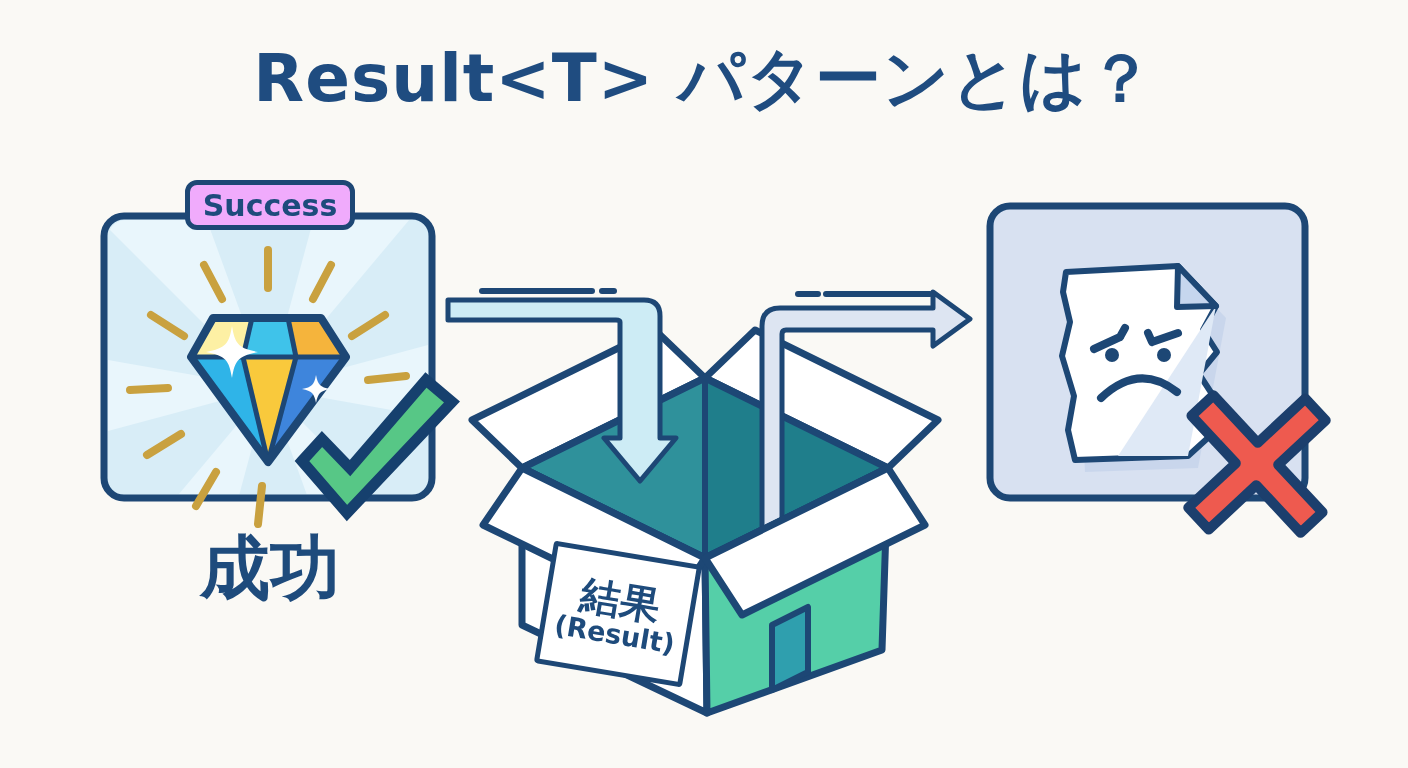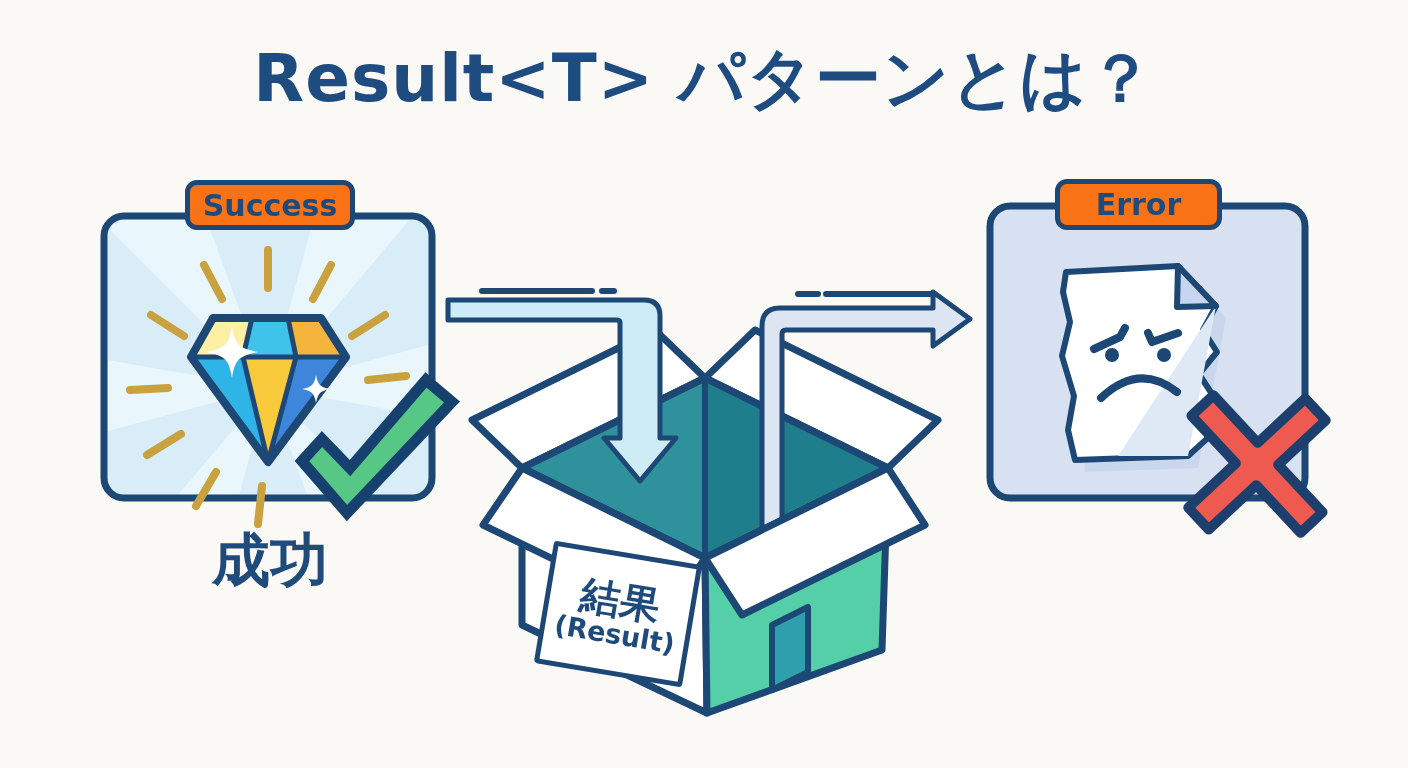--- a/index.html
+++ b/index.html
@@ -7,30 +7,30 @@
     position:relative;width:1408px;height:768px;overflow:hidden;
     background:#faf9f5;font-family:"DejaVu Sans",sans-serif;
   }
   .art{position:absolute;left:0;top:0;}
   .overlay{position:absolute;color:#1f4c80;}
   .title{
     left:0;top:34px;width:1408px;text-align:center;
     font-size:66px;font-weight:bold;letter-spacing:1px;color:#1f4c80;
   }
   .badge{
-    position:absolute;background:#f97316;border:5px solid #1d4775;border-radius:12px;
+    position:absolute;background:#f0abfc;border:5px solid #1d4775;border-radius:12px;
     display:flex;align-items:center;justify-content:center;
     font-weight:bold;color:#1e4b7c;box-sizing:border-box;
   }
   .badge.success{left:185px;top:180px;width:170px;height:50px;font-size:30px;}
   .badge.error{left:1055px;top:179px;width:167px;height:51px;font-size:30px;}
   .caption{
     position:absolute;font-weight:bold;color:#1e4b7c;text-align:center;
   }
-  .caption.success{left:130px;top:522px;width:280px;font-size:58px;}
+  .caption.success{left:130px;top:522px;width:280px;font-size:70px;}
   .caption.error{left:1010px;top:527px;width:280px;font-size:64px;letter-spacing:4px;}
   .box-label{
     position:absolute;left:543px;top:552px;width:150px;height:124px;
     background:#ffffff;border:5px solid #1d4775;border-radius:4px;
     transform:rotate(9.5deg);box-sizing:border-box;
     display:flex;flex-direction:column;align-items:center;justify-content:center;
     color:#1e4b7c;font-weight:bold;line-height:1.05;
   }
   .box-label .jp{font-size:40px;}
   .box-label .en{font-size:27px;}
@@ -166,23 +166,20 @@
       </g>
     </g>
   </svg>
 
   <div class="overlay title">Result&lt;T&gt; パターンとは？</div>
 
   <div class="badge success">
     <span>Success</span>
   </div>
 
-  <div class="badge error">
-    <span>Error</span>
-  </div>
 
   <div class="caption success">成功</div>
 
 
   <div class="box-label">
     <span class="jp">結果</span>
     <span class="en">(Result)</span>
   </div>
 
 </div>

